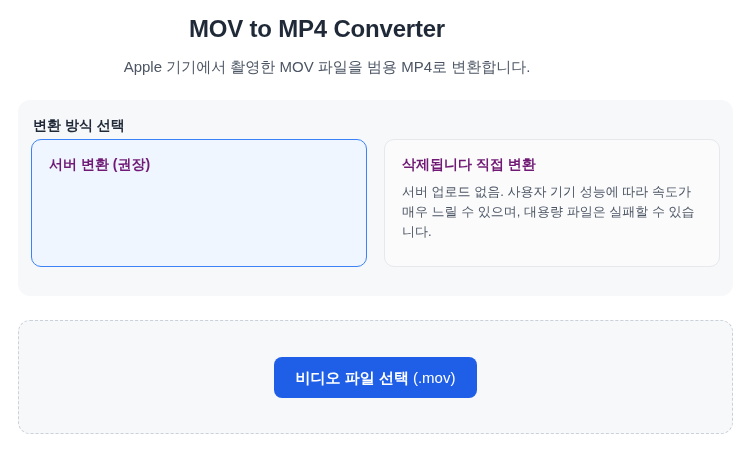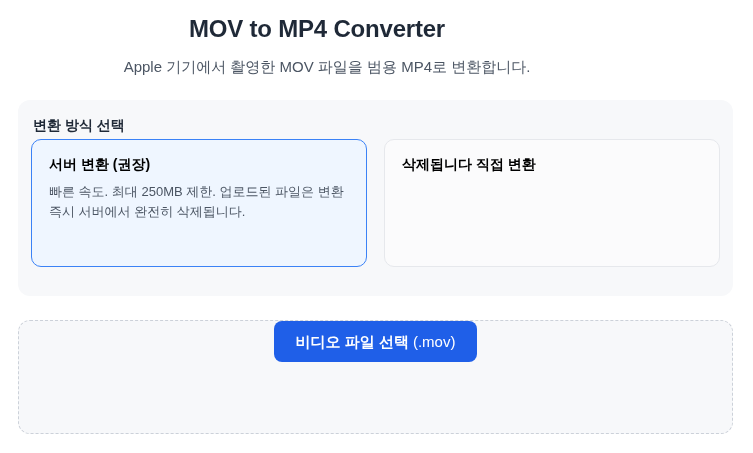--- a/index.html
+++ b/index.html
@@ -80,21 +80,21 @@
     background: #eff6ff;
     border: 1.5px solid #3b82f6;
   }
   .mode-card.unselected {
     background: #fbfbfc;
     border: 1.5px solid #e6e8ec;
   }
   .mode-card-title {
     font-size: 14px;
     font-weight: bold;
-    color: #000000;
+    color: #701a75;
     line-height: 18px;
     margin-bottom: 9px;
   }
   .mode-card-desc {
     font-size: 13px;
     font-weight: normal;
     color: #4b5563;
     line-height: 20px;
   }
 
@@ -103,21 +103,21 @@
     position: absolute;
     left: 18px;
     top: 320px;
     width: 715px;
     height: 114px;
     box-sizing: border-box;
     background: #f7f8fa;
     border: 1.5px dashed #ccd1d9;
     border-radius: 12px;
     display: flex;
-    align-items: flex-start;
+    align-items: center;
     justify-content: center;
   }
   .select-file-button {
     display: inline-block;
     background: #1f5fe8;
     color: #ffffff;
     border: none;
     border-radius: 8px;
     padding: 0 22px;
     height: 41px;
@@ -145,25 +145,25 @@
     <p class="page-subtitle">Apple 기기에서 촬영한 MOV 파일을 범용 MP4로 변환합니다.</p>
   </div>
 
   <div class="mode-panel">
     <div class="panel-heading">변환 방식 선택</div>
 
     <div class="mode-cards">
 
       <div class="mode-card selected">
         <div class="mode-card-title">서버 변환 (권장)</div>
-        <div class="mode-card-desc">빠른 속도. 최대 250MB 제한. 업로드된 파일은 변환 즉시 서버에서 완전히 삭제됩니다.</div>
       </div>
 
       <div class="mode-card unselected">
         <div class="mode-card-title">삭제됩니다 직접 변환</div>
+        <div class="mode-card-desc">서버 업로드 없음. 사용자 기기 성능에 따라 속도가 매우 느릴 수 있으며, 대용량 파일은 실패할 수 있습니다.</div>
       </div>
 
     </div>
   </div>
 
   <div class="dropzone">
     <button class="select-file-button">
       <span class="btn-label-main">비디오 파일 선택</span><span class="btn-label-ext">(.mov)</span>
     </button>
   </div>

